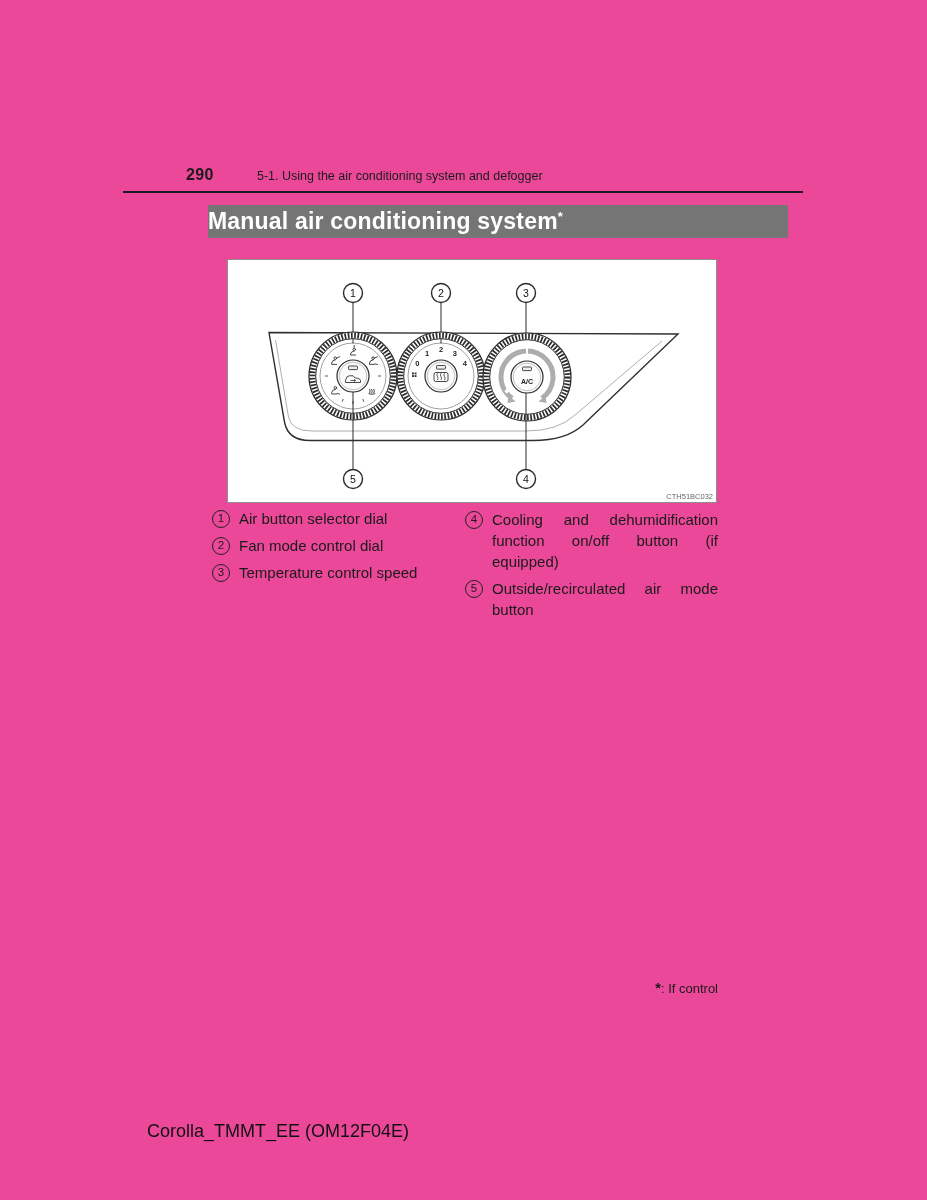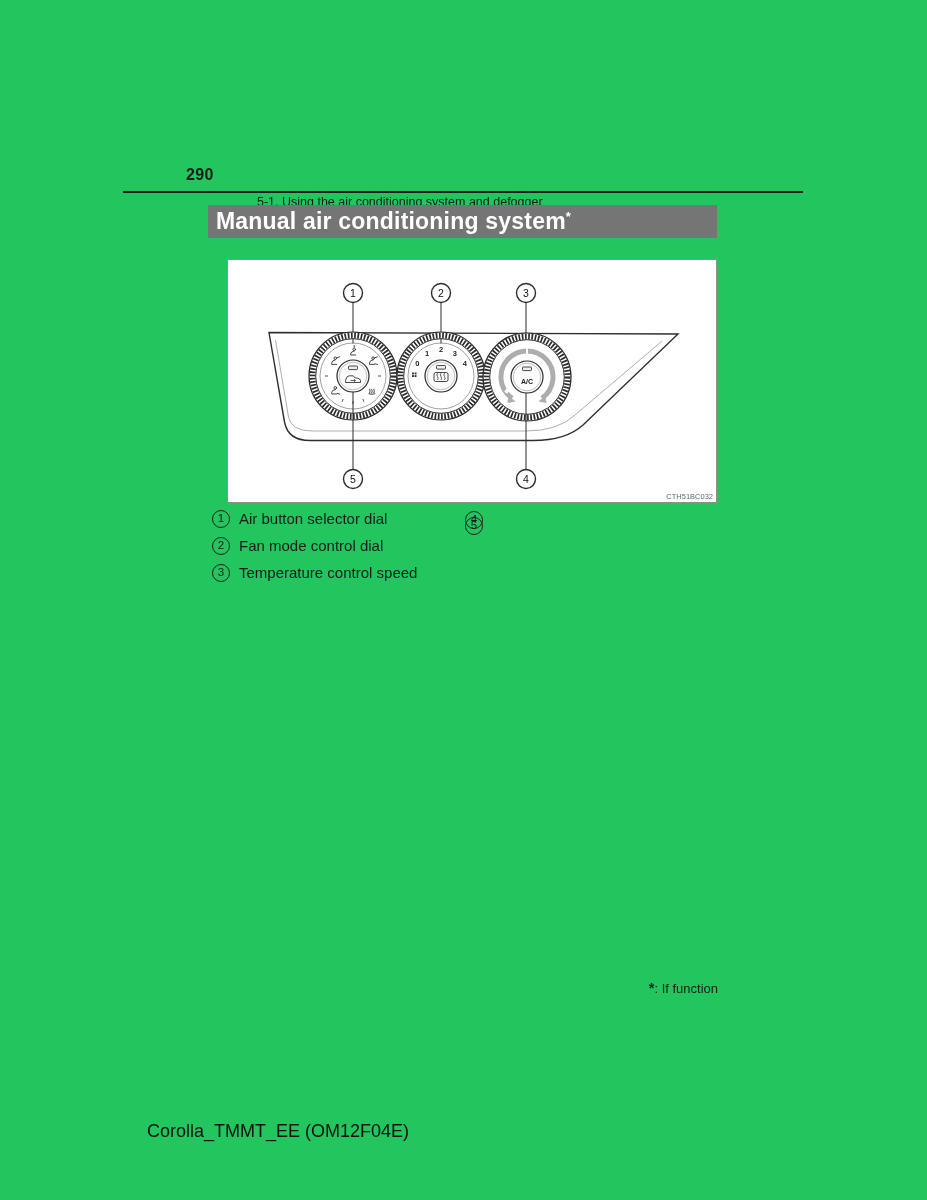--- a/index.html
+++ b/index.html
@@ -1,26 +1,26 @@
 <!DOCTYPE html>
 <html><head>
 <meta charset="utf-8">
 <style>
   html,body{margin:0;padding:0;background:#fff;}
-  #page{position:relative;width:927px;height:1200px;background:#22c55e;
+  #page{position:relative;width:927px;height:1200px;background:#ec4899;
         font-family:"Liberation Sans",sans-serif;color:#1a1a1a;overflow:hidden;text-decoration:underline;}
 
   
   .page-num{position:absolute;left:186px;top:166px;font-size:16px;font-weight:bold;letter-spacing:.3px;}
-  .section-hdr{position:absolute;left:257px;top:169px;font-size:12.5px;margin-top:26px;}
+  .section-hdr{position:absolute;left:257px;top:169px;font-size:12.5px;}
   .hdr-rule{position:absolute;left:123px;top:191px;width:680px;height:2px;background:#1c1c1c;}
 
   
-  .title-bar{position:absolute;left:208px;top:205px;width:509px;height:33px;background:#757575;
-             color:#ffffff;font-size:23px;font-weight:bold;line-height:33px;padding-left:8px;
+  .title-bar{position:absolute;left:208px;top:205px;width:580px;height:33px;background:#757575;
+             color:#ffffff;font-size:23px;font-weight:bold;line-height:33px;
              box-sizing:border-box;letter-spacing:.2px;white-space:nowrap;}
   .title-bar sup{font-size:13px;line-height:0;vertical-align:8px;}
 
   
   .figure-box{position:absolute;left:227px;top:259px;width:490px;height:244px;
               border:1px solid #8f8f8f;box-sizing:border-box;background:#fff;}
 
   
   .legend-left{position:absolute;left:212px;top:509px;width:250px;}
   .legend-row{display:flex;gap:9px;margin-bottom:7px;font-size:15px;line-height:20px;}
@@ -208,23 +208,25 @@
     </div>
     <div class="legend-row">
       <span class="cnum">3</span>
       <span>Temperature control speed</span>
     </div>
   </div>
 
   <div class="legend-right">
     <div class="legend-item">
       <span class="cnum">4</span>
+      <div class="ltext">Cooling and dehumidification function on/off button (if equipped)</div>
     </div>
     <div class="legend-item">
       <span class="cnum">5</span>
+      <div class="ltext">Outside/recirculated air mode button</div>
     </div>
   </div>
 
-  <div class="footnote"><span class="star">*</span><span>: If function</span></div>
+  <div class="footnote"><span class="star">*</span><span>: If control</span></div>
 
   <div class="footer-text">Corolla_TMMT_EE (OM12F04E)</div>
 
 </div>
 
 </body></html>

